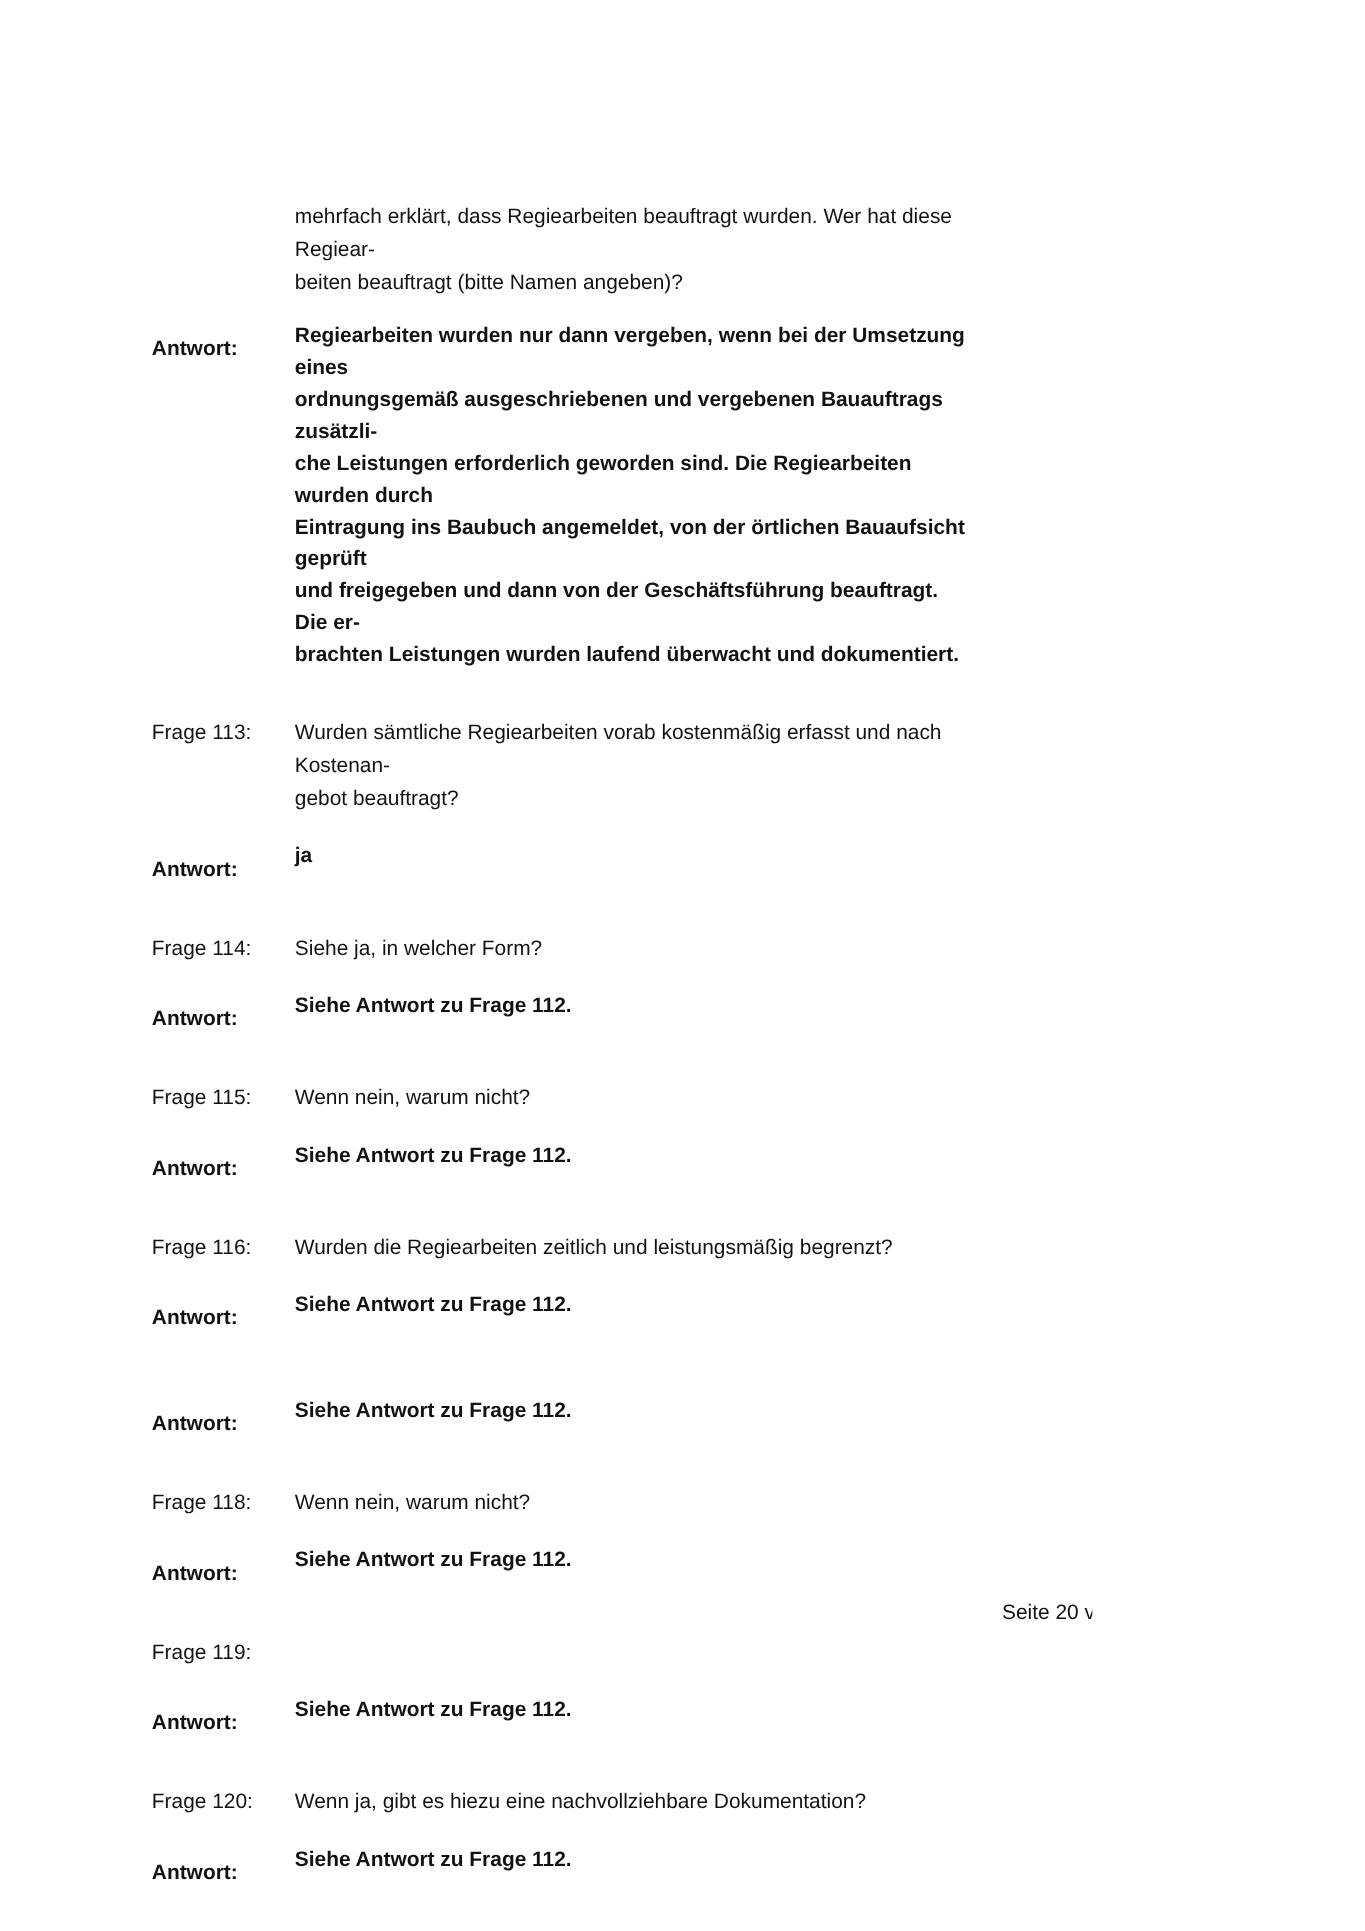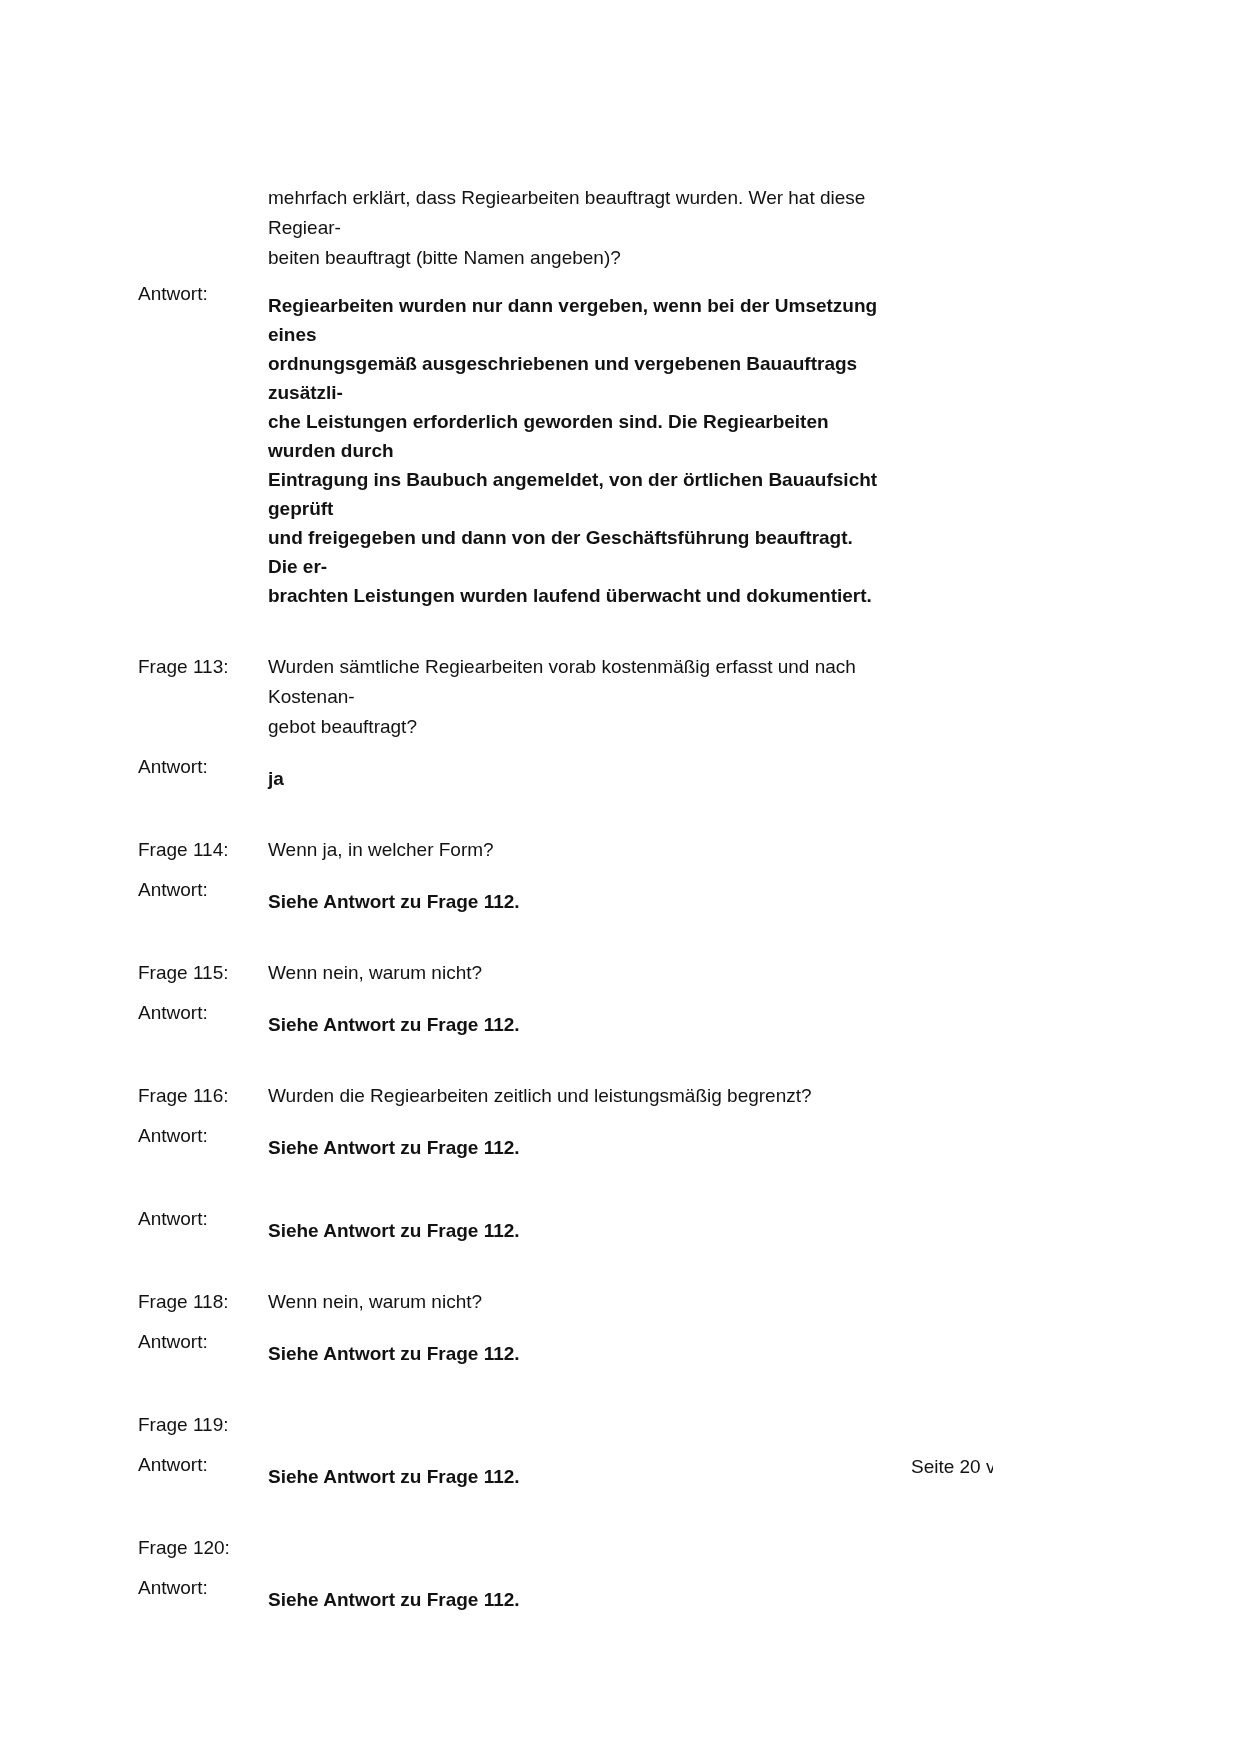--- a/index.html
+++ b/index.html
@@ -21,21 +21,22 @@
   }
   .row {
     display: grid;
     grid-template-columns: 130px 1fr;
     align-items: start;
   }
   .label {
     line-height: 30px;
   }
   .label.bold {
-    font-weight: normal;
+    font-weight: bold;
+    margin-top: 24px;
   }
   .text {
     white-space: pre-line;
     line-height: 30px;
   }
   .text.bold {
     font-weight: bold;
     line-height: 29px;
     margin-top: 12px;
   }
@@ -86,21 +87,21 @@
     </div>
     <div class="row answer-row">
       <div class="label bold">Antwort:</div>
       <div class="text bold">ja</div>
     </div>
   </div>
 
   <div class="qa-block">
     <div class="row">
       <div class="label">Frage 114:</div>
-      <div class="text">Wenn ja, in welcher Form?</div>
+      <div class="text">Siehe ja, in welcher Form?</div>
     </div>
     <div class="row answer-row">
       <div class="label bold">Antwort:</div>
       <div class="text bold">Siehe Antwort zu Frage 112.</div>
     </div>
   </div>
 
   <div class="qa-block">
     <div class="row">
       <div class="label">Frage 115:</div>
@@ -147,20 +148,21 @@
     </div>
     <div class="row answer-row">
       <div class="label bold">Antwort:</div>
       <div class="text bold">Siehe Antwort zu Frage 112.</div>
     </div>
   </div>
 
   <div class="qa-block">
     <div class="row">
       <div class="label">Frage 120:</div>
+      <div class="text">Wenn ja, gibt es hiezu eine nachvollziehbare Dokumentation?</div>
     </div>
     <div class="row answer-row">
       <div class="label bold">Antwort:</div>
       <div class="text bold">Siehe Antwort zu Frage 112.</div>
     </div>
   </div>
 
   <div class="footer">Seite 20 von 28</div>
 
 </div>

